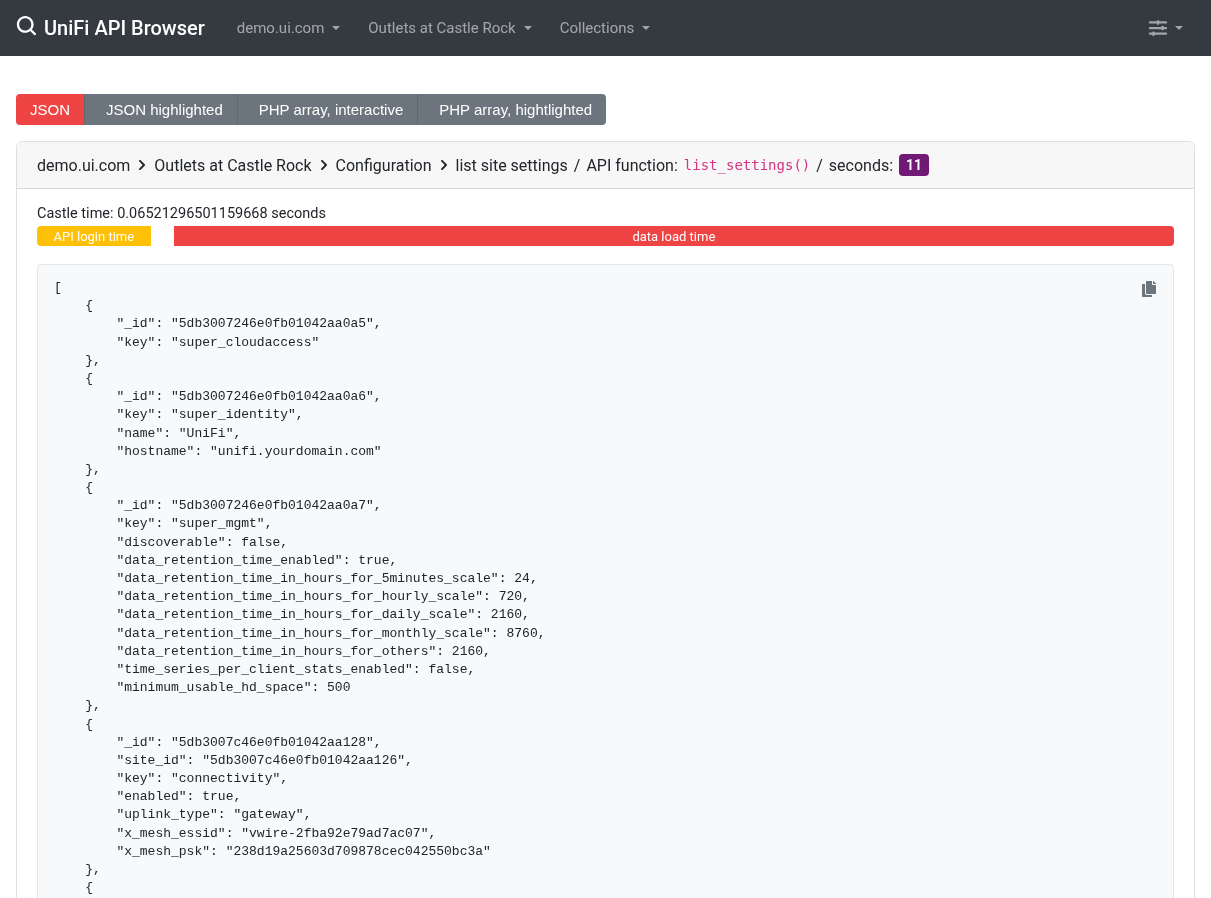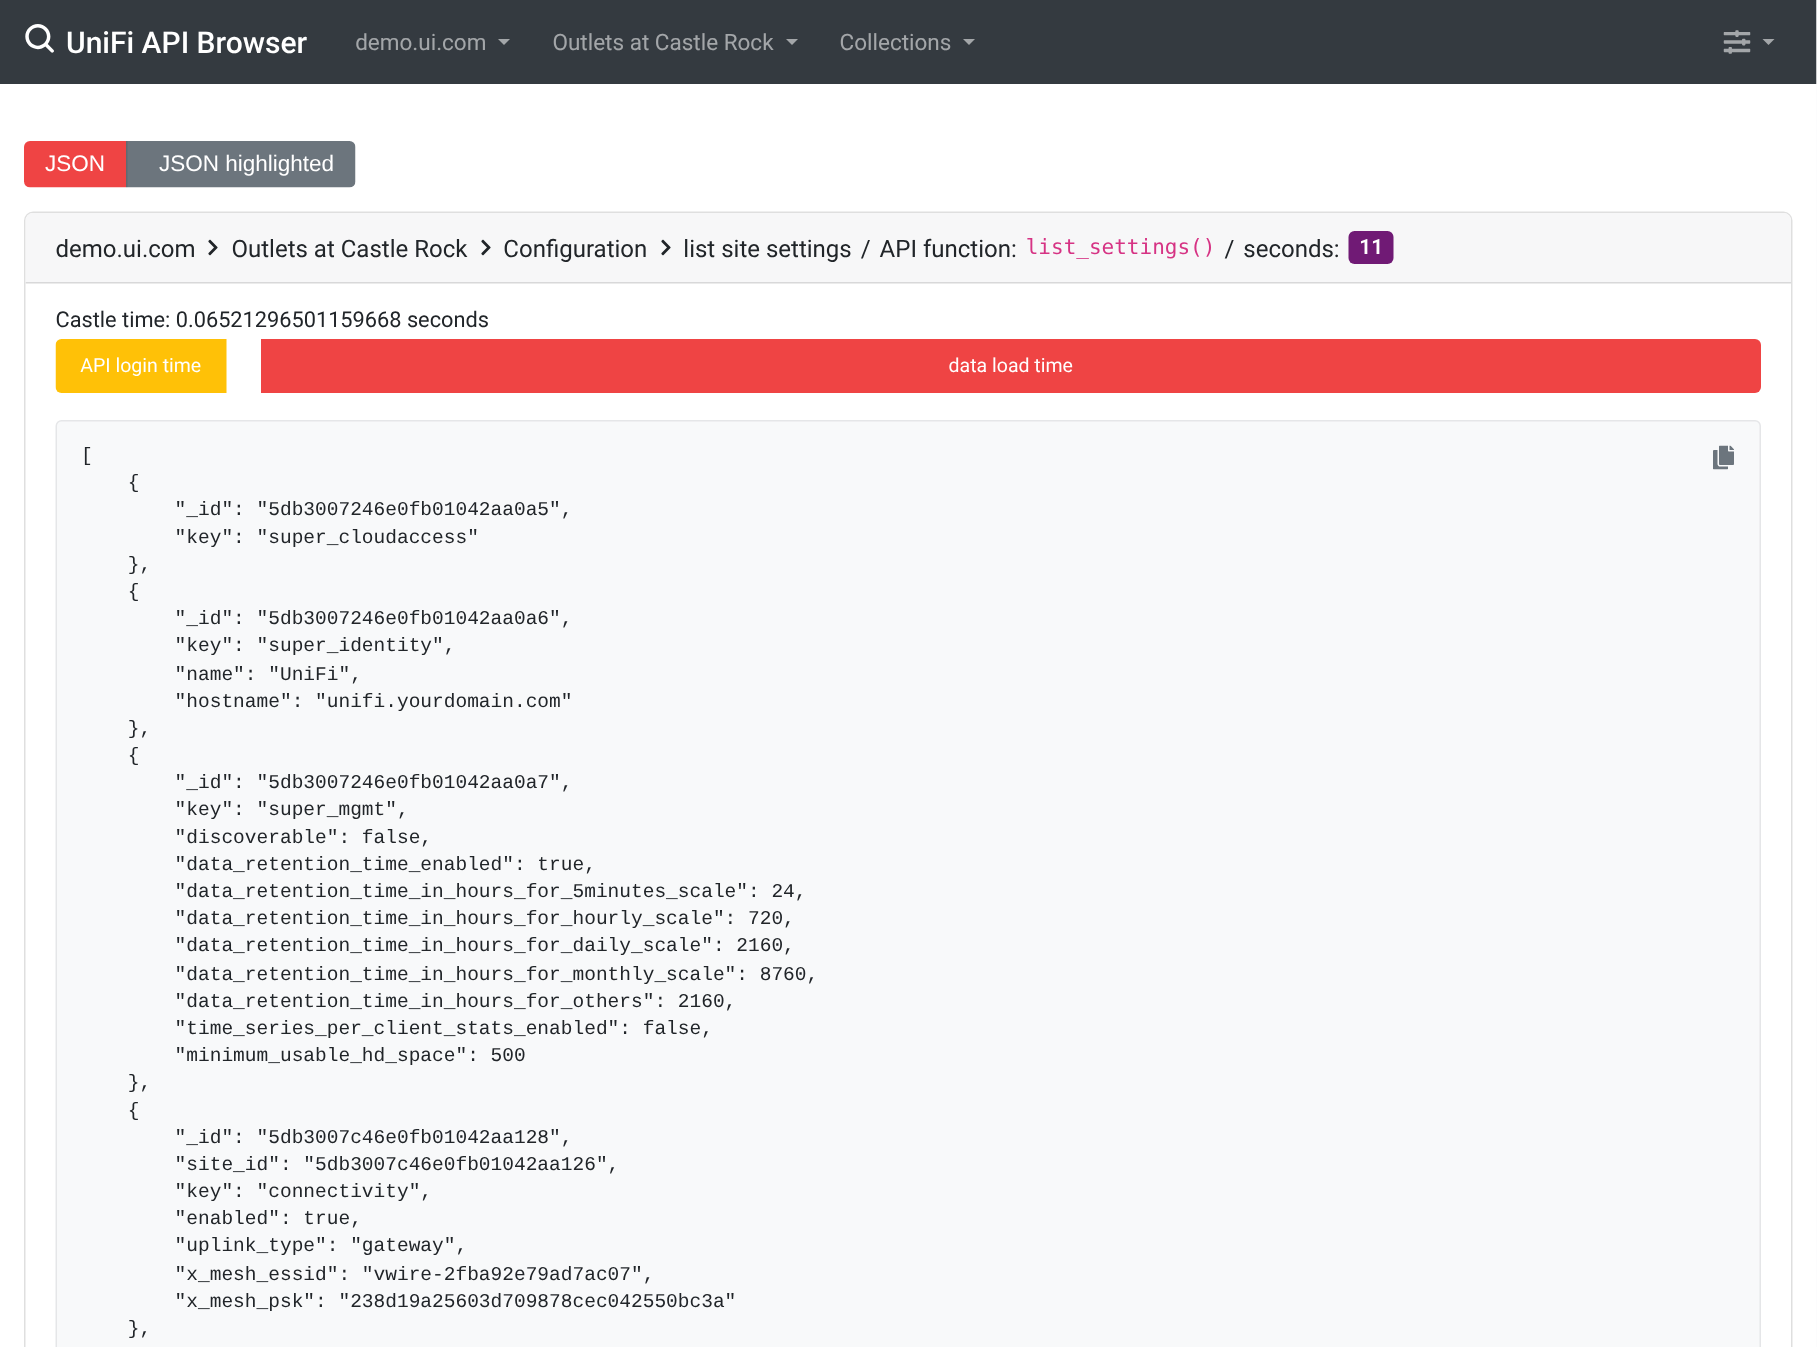--- a/index.html
+++ b/index.html
@@ -100,21 +100,21 @@
     padding: 3px 7px;
     border-radius: 4px;
     font-size: 14px;
     font-weight: 600;
   }
 
   .card-body { padding: 16px 20px; }
   .total-time { font-size: 14.5px; margin-bottom: 4px; }
   .progress {
     display: flex;
-    height: 36px;
+    height: 20px;
     border-radius: 4px;
     overflow: hidden;
     margin-bottom: 18px;
     font-size: 13px;
   }
   .progress-login {
     background: #ffc107;
     color: #fff;
     display: flex;
     align-items: center;
@@ -195,20 +195,22 @@
       <span class="caret"></span>
     </a>
   </div>
 </nav>
 
 <div class="container">
 
   <div class="tabs">
     <button class="tab active">JSON</button>
     <button class="tab">JSON highlighted</button>
+    <button class="tab">PHP array, interactive</button>
+    <button class="tab">PHP array, hightlighted</button>
   </div>
 
   <div class="card">
     <div class="card-header">
       <span>demo.ui.com</span>
       <svg class="crumb-sep" viewBox="0 0 320 512">
           <path d="M285.5 273L91.1 467.3c-9.4 9.4-24.6 9.4-33.9 0l-22.7-22.6c-9.4-9.4-9.4-24.6 0-33.9L188.5 256 34.5 101.3c-9.4-9.4-9.4-24.6 0-33.9L57.2 44.7c9.4-9.4 24.6-9.4 33.9 0L285.5 239c9.4 9.4 9.4 24.6 0 34z"></path>
         </svg>
       <span>Outlets at Castle Rock</span>
       <svg class="crumb-sep" viewBox="0 0 320 512">

